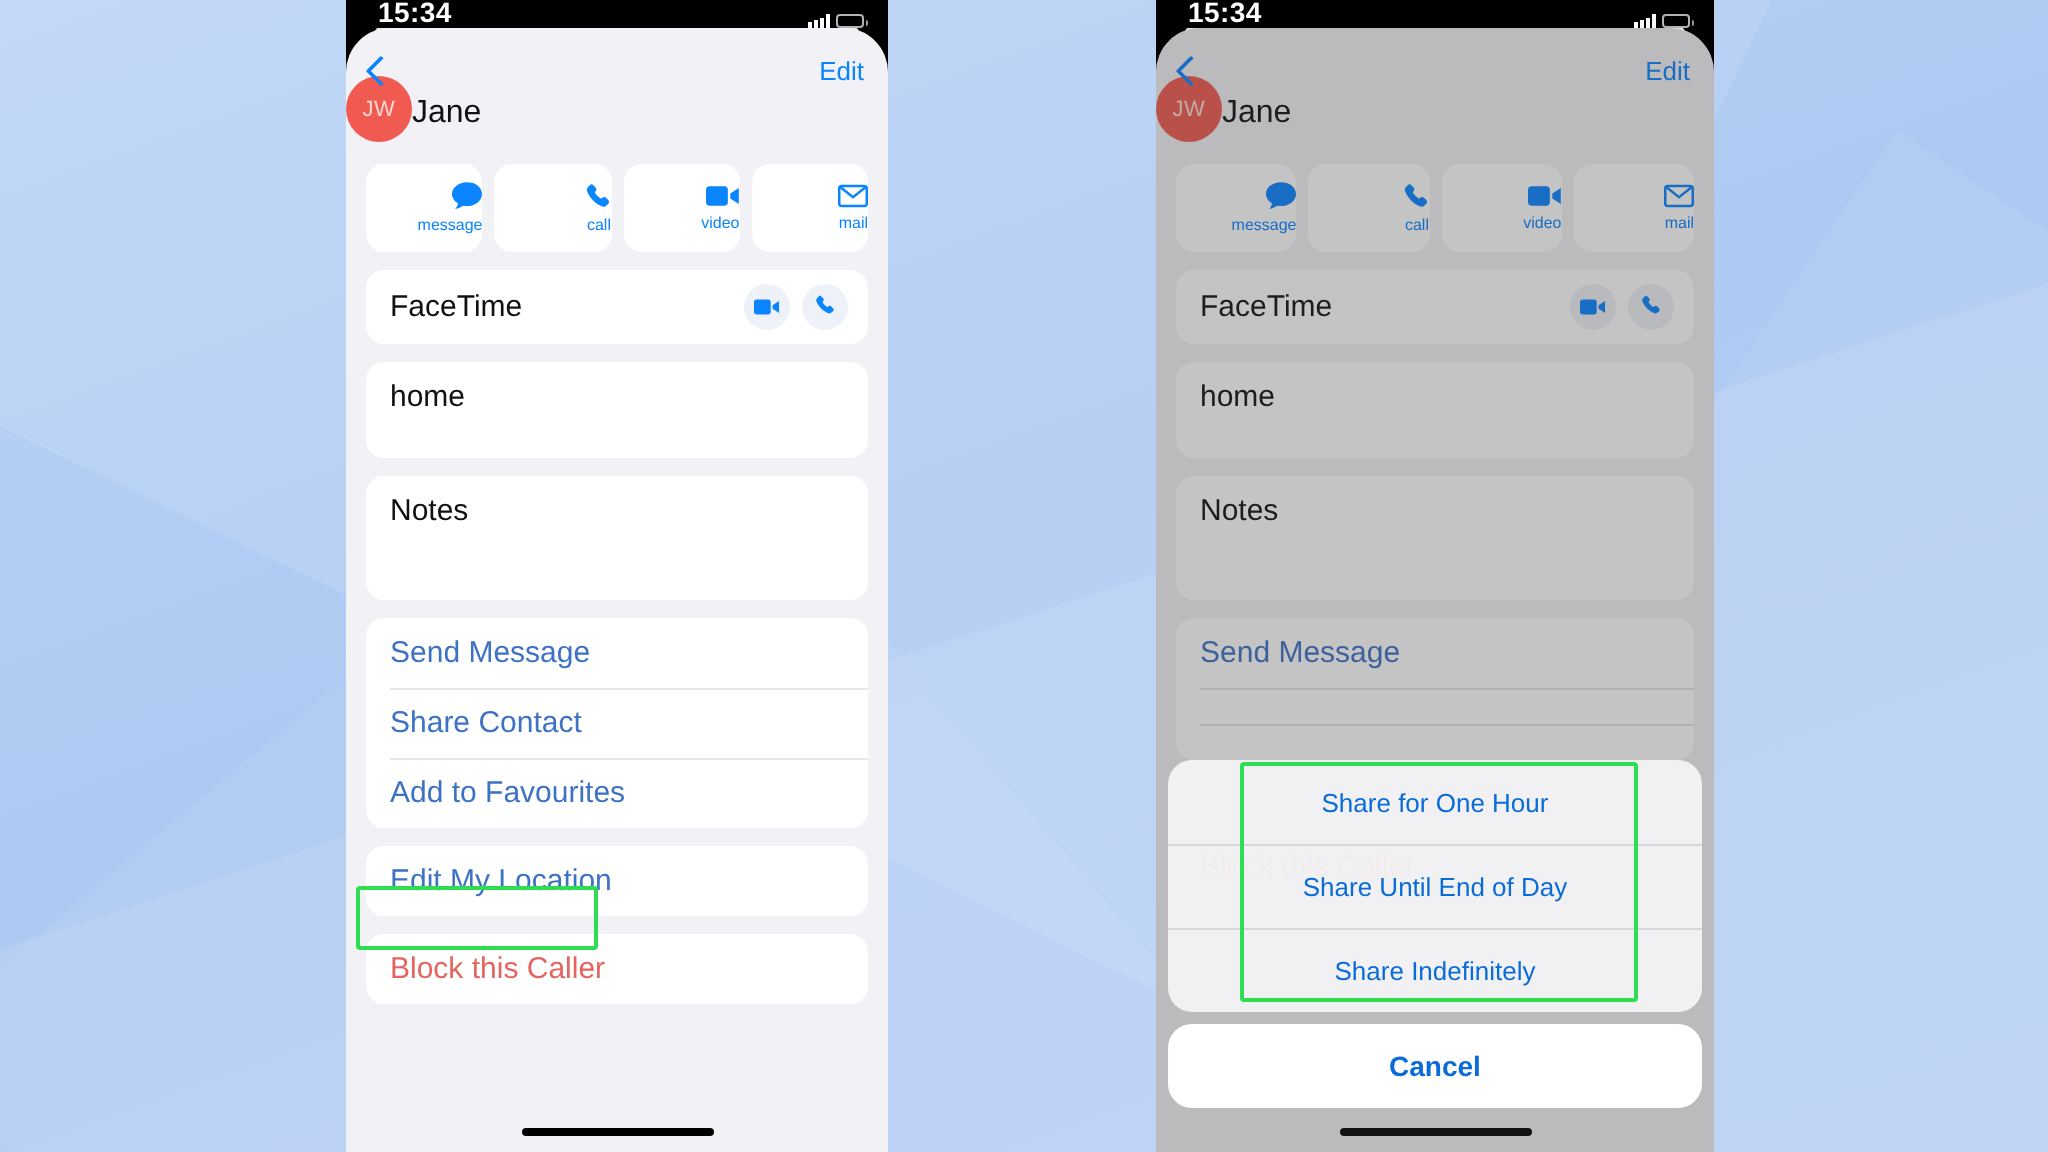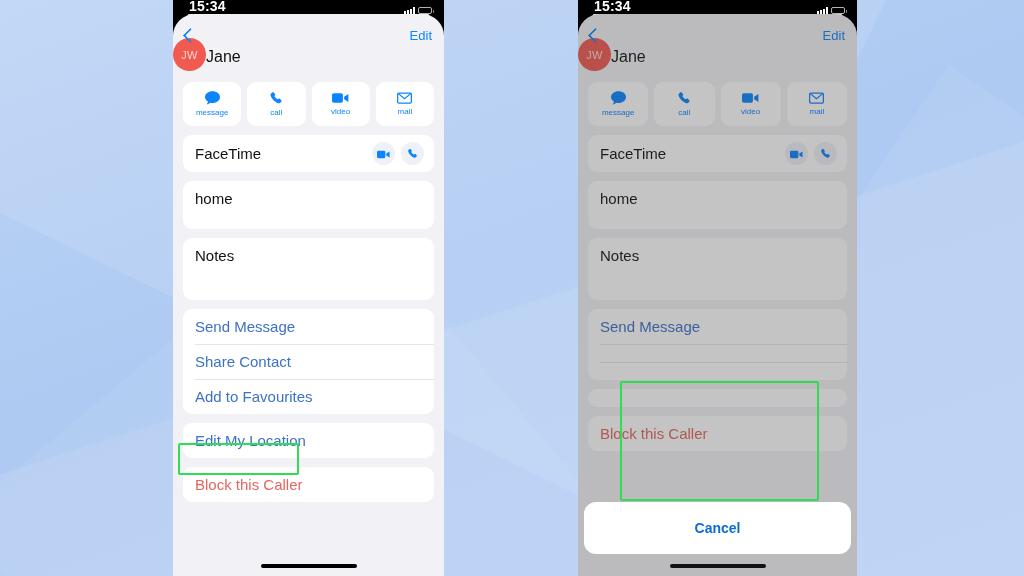--- a/index.html
+++ b/index.html
@@ -168,21 +168,21 @@
     gap: 6px;
     padding: 11px 10px 0 10px;
   }
   .qa {
     flex: 1;
     background: #fff;
     border-radius: 9px;
     height: 44px;
     display: flex;
     flex-direction: column;
-    align-items: center;
+    align-items: flex-end;
     justify-content: center;
     gap: 3px;
   }
   .qa .qa-label { font-size: 8px; color: #0a84ff; }
   .qa svg { display: block; }
 
   .card {
     background: #fff;
     margin: 9px 10px 0 10px;
     border-radius: 9px;
@@ -259,21 +259,21 @@
   .sheet-item + .sheet-item::before {
     content: "";
     position: absolute;
     left: 0; right: 0; top: 0;
     height: 1px;
     background: #d8d8dc;
   }
   .sheet-cancel {
     background: #fff;
     border-radius: 12px;
-    height: 52px;
+    height: 42px;
     display: flex;
     align-items: center;
     justify-content: center;
     font-size: 14px;
     font-weight: bold;
     color: #0a6cd8;
   }
 
   
   .hl {
@@ -523,20 +523,25 @@
 
       <div class="card">
         <div class="row danger">Block this Caller</div>
       </div>
 
     </div>
 
     <div class="dim"></div>
 
     <div class="action-sheet">
+      <div class="sheet-group">
+        <div class="sheet-item">Share for One Hour</div>
+        <div class="sheet-item">Share Until End of Day</div>
+        <div class="sheet-item">Share Indefinitely</div>
+      </div>
       <div class="sheet-cancel">Cancel</div>
     </div>
 
     <div class="home-indicator"></div>
   </div>
 </div>
 
 <div class="hl" id="hl-share-location"></div>
 <div class="hl" id="hl-sheet-options"></div>
 

